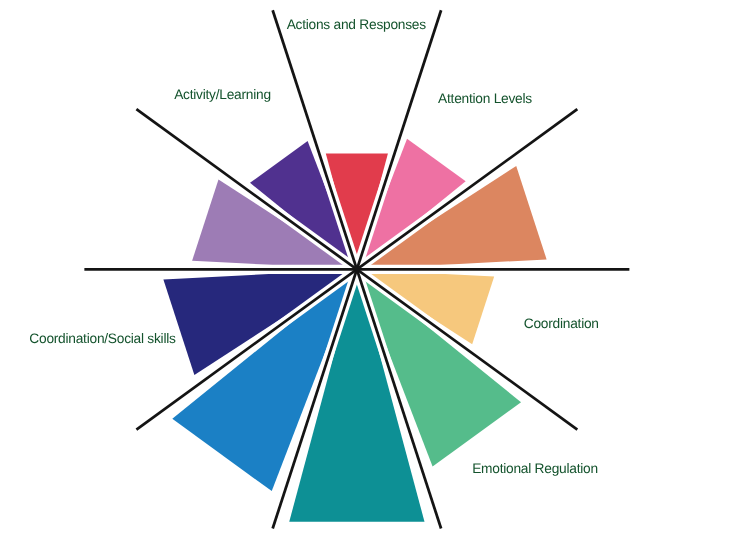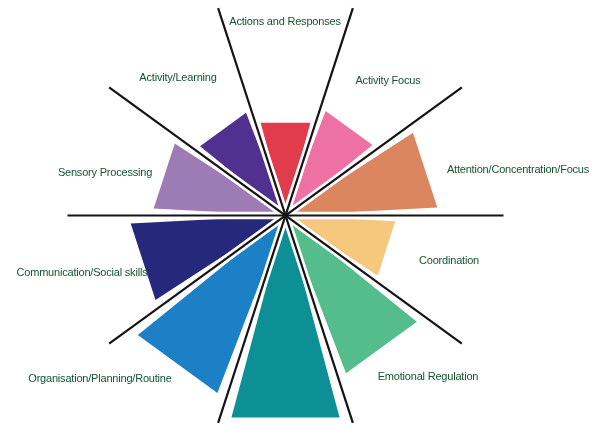--- a/index.html
+++ b/index.html
@@ -51,22 +51,19 @@
       <line x1="352.86570477373857" y1="8.169679447656534" x2="218.13429522626143" y2="422.83032055234344" stroke="#ffffff" stroke-width="7.5" stroke-linecap="butt"></line>
       <line x1="218.1342952262615" y1="8.169679447656506" x2="352.8657047737385" y2="422.8303205523435" stroke="#ffffff" stroke-width="7.5" stroke-linecap="butt"></line>
       <line x1="109.13429522626149" y1="87.36281500024083" x2="461.8657047737385" y2="343.6371849997592" stroke="#ffffff" stroke-width="7.5" stroke-linecap="butt"></line>
       <line x1="503.5" y1="215.5" x2="67.5" y2="215.49999999999997" stroke="#141414" stroke-width="2.2" stroke-linecap="butt"></line>
       <line x1="461.86570477373857" y1="87.36281500024086" x2="109.13429522626143" y2="343.63718499975914" stroke="#141414" stroke-width="2.2" stroke-linecap="butt"></line>
       <line x1="352.86570477373857" y1="8.169679447656534" x2="218.13429522626143" y2="422.83032055234344" stroke="#141414" stroke-width="2.2" stroke-linecap="butt"></line>
       <line x1="218.1342952262615" y1="8.169679447656506" x2="352.8657047737385" y2="422.8303205523435" stroke="#141414" stroke-width="2.2" stroke-linecap="butt"></line>
       <line x1="109.13429522626149" y1="87.36281500024083" x2="461.8657047737385" y2="343.6371849997592" stroke="#141414" stroke-width="2.2" stroke-linecap="butt"></line>
     </svg>
 
-  <span class="sector-label" style="left:518px; top:169px;">Attention/Concentration/Focus</span>
-  <span class="sector-label" style="left:388px; top:80px;">Activity Focus</span>
+  <span class="sector-label" style="left:388px; top:80px;">Attention Levels</span>
   <span class="sector-label" style="left:285px; top:21px;">Actions and Responses</span>
   <span class="sector-label" style="left:178px; top:77px;">Activity/Learning</span>
-  <span class="sector-label" style="left:105px; top:172px;">Sensory Processing</span>
-  <span class="sector-label" style="left:82px; top:272px;">Communication/Social skills</span>
-  <span class="sector-label" style="left:100px; top:378px;">Organisation/Planning/Routine</span>
+  <span class="sector-label" style="left:82px; top:272px;">Coordination/Social skills</span>
   <span class="sector-label" style="left:423px; top:376px;padding-left:10px;">Emotional Regulation</span>
   <span class="sector-label" style="left:449px; top:260px;">Coordination</span>
 </div>
 
 </body></html>

